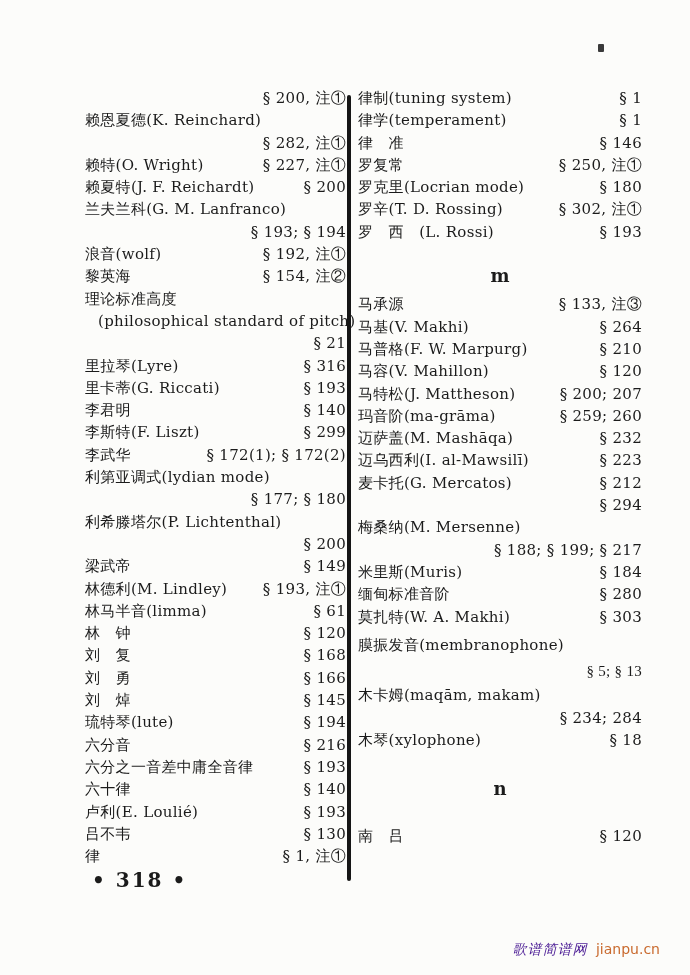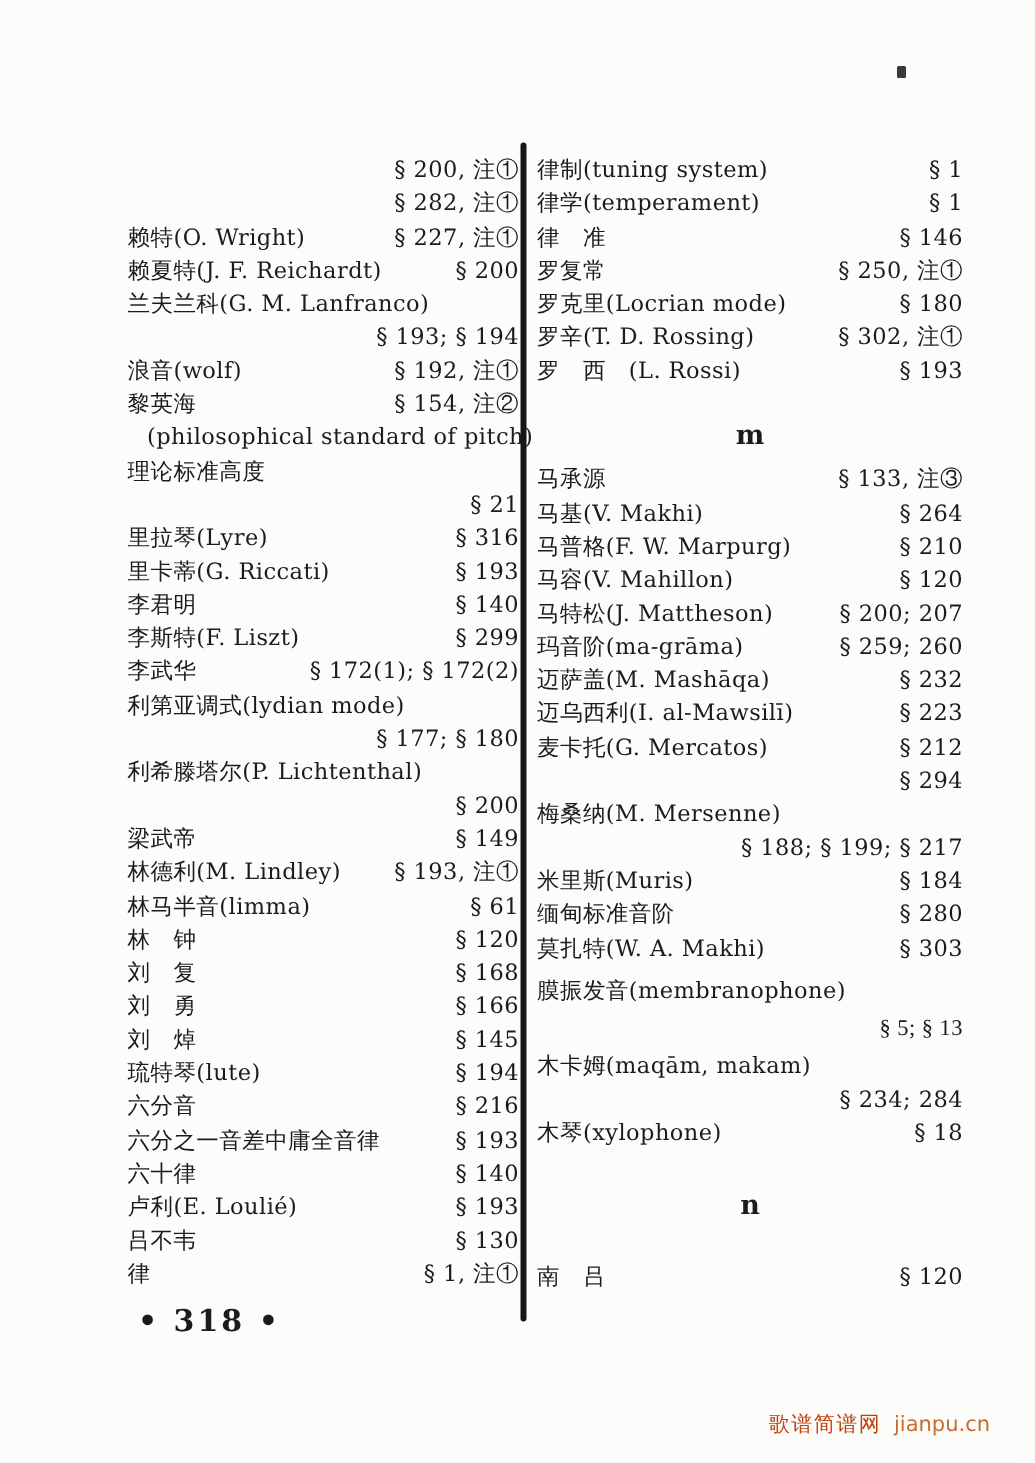--- a/index.html
+++ b/index.html
@@ -12,21 +12,21 @@
     width: 690px;
     height: 975px;
     background: #fcfcfa;
     font-family: "DejaVu Serif", "Liberation Serif", serif;
     color: #1b1b1b;
     overflow: hidden;
     margin: 0 auto;
   }
   .col {
     position: absolute;
-    top: 102px;
+    top: 87px;
   }
   .col-left  { left: 85px;  width: 261px; }
   .col-right { left: 358px; width: 284px; }
   .line {
     display: flex;
     align-items: baseline;
     height: 22.3px;
     line-height: 22.3px;
     font-size: 15px;
     white-space: nowrap;
@@ -61,21 +61,21 @@
     font-size: 20px;
     letter-spacing: 2px;
   }
   .watermark {
     position: absolute;
     right: 30px;
     top: 941px;
     font-size: 14px;
     font-family: "DejaVu Sans", "Liberation Sans", sans-serif;
   }
-  .watermark .wm-name { color: #c2410c; letter-spacing: 1px; }
+  .watermark .wm-name { color: #4c1d95; letter-spacing: 1px; font-style: italic; }
   .watermark .wm-url  { color: #c96a2e; margin-left: 4px; }
   .speck {
     position: absolute;
     left: 598px;
     top: 44px;
     width: 6px;
     height: 8px;
     background: #3a3a3a;
     border-radius: 1px;
   }
@@ -84,20 +84,23 @@
 <body>
 
 <div class="page">
   <div class="speck"></div>
   <div class="divider"></div>
 
   <div class="col col-left" id="col-left">
       <div class="line refline">
         <span class="ref">§ 200, 注①</span>
       </div>
+      <div class="line termline">
+        <span class="term">赖恩夏德(K. Reinchard)</span>
+      </div>
       <div class="line refline">
         <span class="ref">§ 282, 注①</span>
       </div>
       <div class="line entry">
         <span class="term">赖特(O. Wright)</span>
         <span class="ref">§ 227, 注①</span>
       </div>
       <div class="line entry">
         <span class="term">赖夏特(J. F. Reichardt)</span>
         <span class="ref">§ 200</span>
@@ -110,24 +113,24 @@
       </div>
       <div class="line entry">
         <span class="term">浪音(wolf)</span>
         <span class="ref">§ 192, 注①</span>
       </div>
       <div class="line entry">
         <span class="term">黎英海</span>
         <span class="ref">§ 154, 注②</span>
       </div>
       <div class="line termline">
+        <span class="term">理论标准高度</span>
+      </div>
+      <div class="line termline">
         <span class="term indent">(philosophical standard of pitch)</span>
-      </div>
-      <div class="line termline">
-        <span class="term">理论标准高度</span>
       </div>
       <div class="line refline">
         <span class="ref">§ 21</span>
       </div>
       <div class="line entry">
         <span class="term">里拉琴(Lyre)</span>
         <span class="ref">§ 316</span>
       </div>
       <div class="line entry">
         <span class="term">里卡蒂(G. Riccati)</span>

